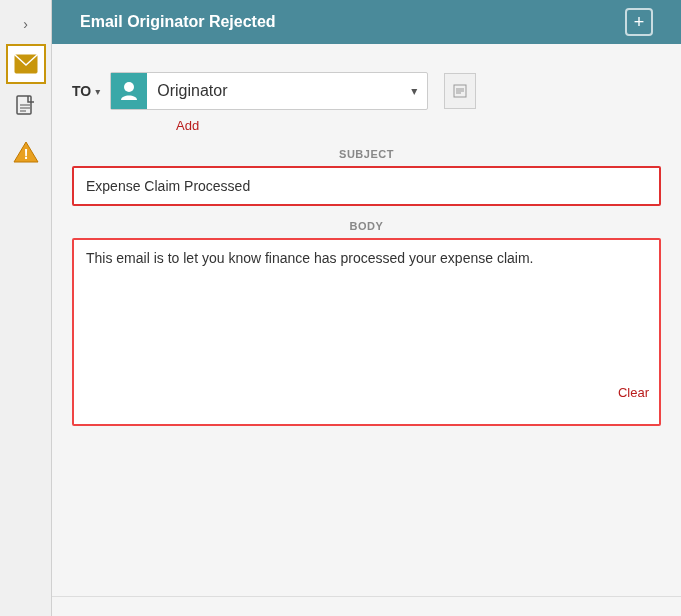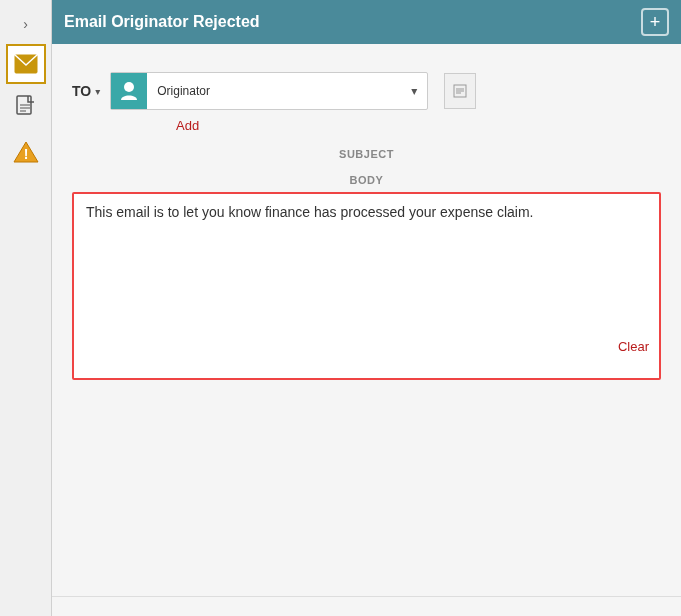--- a/index.html
+++ b/index.html
@@ -79,21 +79,21 @@
       flex: 1;
       display: flex;
       flex-direction: column;
       background: #f5f5f5;
     }
 
     
     .header {
       background: #4a8a9a;
       color: white;
-      padding: 0 12px;
+      padding: 0 28px;
       height: 44px;
       display: flex;
       align-items: center;
       justify-content: space-between;
     }
 
     .header-title {
       font-size: 16px;
       font-weight: bold;
       color: white;
@@ -168,21 +168,21 @@
 
     .recipient-name-area {
       display: flex;
       align-items: center;
       padding: 0 10px;
       min-width: 280px;
       justify-content: space-between;
     }
 
     .recipient-name {
-      font-size: 12px;
+      font-size: 16px;
       color: #333;
     }
 
     .recipient-chevron {
       color: #555;
       font-size: 12px;
     }
 
     .add-link {
       color: #b91c1c;
@@ -343,20 +343,21 @@
       </button>
     </div>
 
     
     <div style="margin-left: 100px; margin-top: -10px; margin-bottom: 10px;">
       <a class="add-link">Add</a>
     </div>
 
     
     <div class="section-label">SUBJECT</div>
+    <input class="subject-input" type="text" value="Expense Claim Processed" style="">
 
     
     <div class="section-label">BODY</div>
     <div class="body-container">
       <textarea class="body-textarea" style="">This email is to let you know finance has processed your expense claim.</textarea>
       <button class="clear-btn">Clear</button>
     </div>
 
   </div>
 

